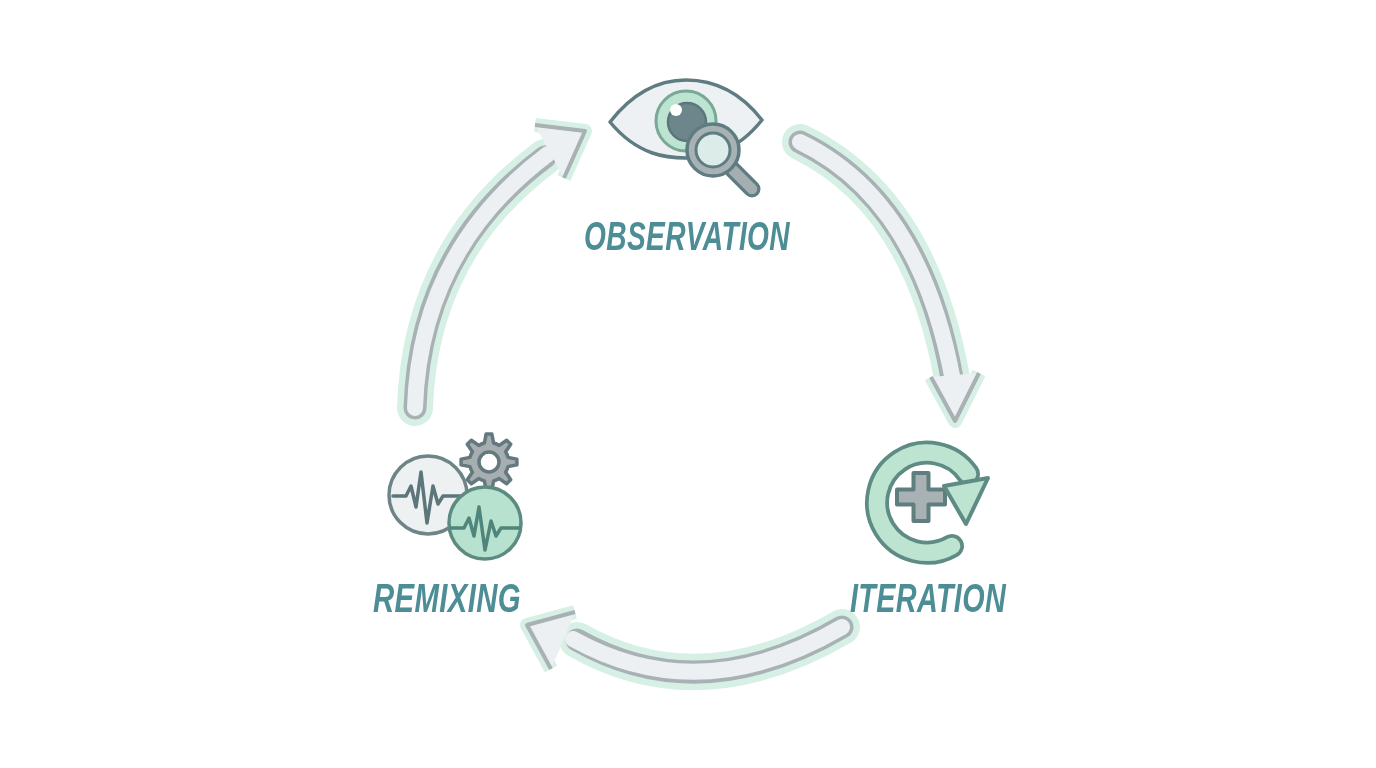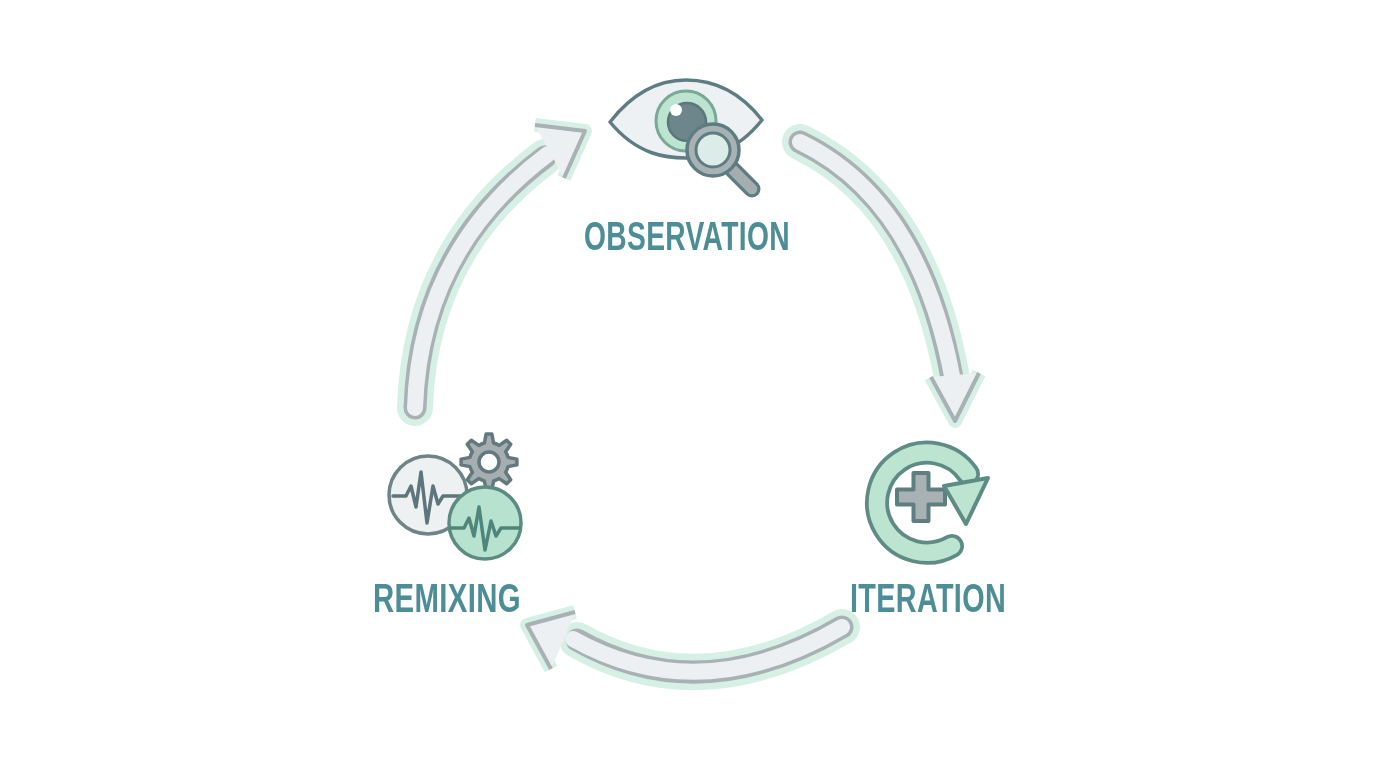--- a/index.html
+++ b/index.html
@@ -8,20 +8,21 @@
     width: 1376px;
     height: 768px;
     background: #ffffff;
     overflow: hidden;
     font-family: "Liberation Sans", sans-serif;
   }
   #stage {
     position: relative;
     width: 1376px;
     height: 768px;
+    font-style: italic;
   }
   svg { display: block; }
   .node-label {
     font-family: "Liberation Sans", sans-serif;
     font-weight: bold;
     font-size: 40px;
     letter-spacing: 0.5px;
   }
   
   .glow-shaft { fill: none; stroke: #d7f0e5; stroke-width: 36; stroke-linecap: round; }

